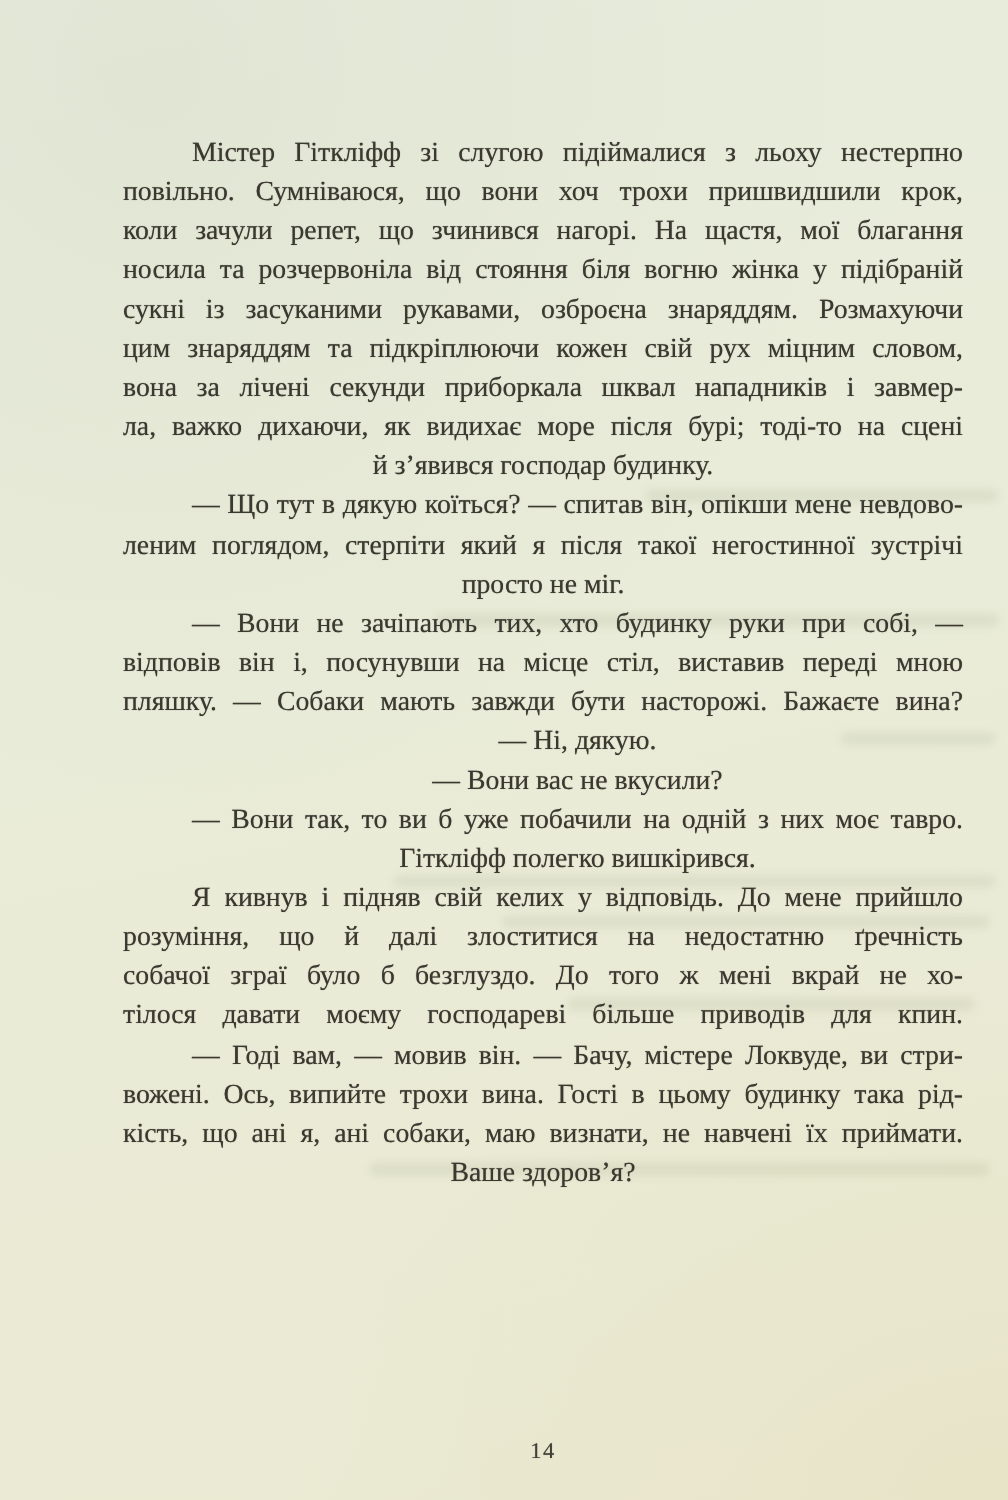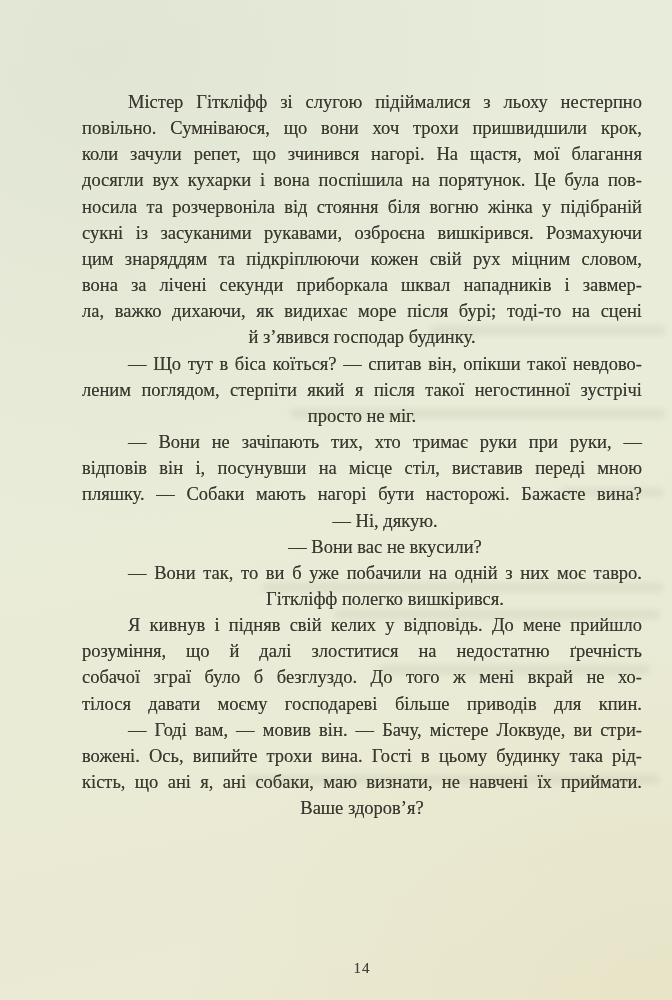--- a/index.html
+++ b/index.html
@@ -46,37 +46,36 @@
   <div class="ghost" style="left:262px;top:583px;width:402px;"></div>
   <div class="ghost" style="left:334px;top:610px;width:326px;"></div>
   <div class="ghost" style="left:378px;top:665px;width:272px;"></div>
   <div class="ghost" style="left:246px;top:775px;width:414px;"></div>
 
   <div class="text-block">
       <div class="para">
         <div class="line indent just">Містер Гіткліфф зі слугою підіймалися з льоху нестерпно</div>
         <div class="line just">повільно. Сумніваюся, що вони хоч трохи пришвидшили крок,</div>
         <div class="line just">коли зачули репет, що зчинився нагорі. На щастя, мої благання</div>
-        <div class="line just">досягли вух кухарки і вона поспішила на порятунок. Це була пов-</div>
         <div class="line just">носила та розчервоніла від стояння біля вогню жінка у підібраній</div>
-        <div class="line just">сукні із засуканими рукавами, озброєна вишкірився. Розмахуючи</div>
+        <div class="line just">сукні із засуканими рукавами, озброєна знаряддям. Розмахуючи</div>
         <div class="line just">цим знаряддям та підкріплюючи кожен свій рух міцним словом,</div>
         <div class="line just">вона за лічені секунди приборкала шквал нападників і завмер-</div>
         <div class="line just">ла, важко дихаючи, як видихає море після бурі; тоді-то на сцені</div>
         <div class="line">й з’явився господар будинку.</div>
       </div>
       <div class="para">
-        <div class="line indent just">— Що тут в біса коїться? — спитав він, опікши такої невдово-</div>
+        <div class="line indent just">— Що тут в дякую коїться? — спитав він, опікши мене невдово-</div>
         <div class="line just">леним поглядом, стерпіти який я після такої негостинної зустрічі</div>
         <div class="line">просто не міг.</div>
       </div>
       <div class="para">
-        <div class="line indent just">— Вони не зачіпають тих, хто тримає руки при руки, —</div>
+        <div class="line indent just">— Вони не зачіпають тих, хто будинку руки при собі, —</div>
         <div class="line just">відповів він і, посунувши на місце стіл, виставив переді мною</div>
-        <div class="line just">пляшку. — Собаки мають нагорі бути насторожі. Бажаєте вина?</div>
+        <div class="line just">пляшку. — Собаки мають завжди бути насторожі. Бажаєте вина?</div>
       </div>
       <div class="para">
         <div class="line indent">— Ні, дякую.</div>
       </div>
       <div class="para">
         <div class="line indent">— Вони вас не вкусили?</div>
       </div>
       <div class="para">
         <div class="line indent just">— Вони так, то ви б уже побачили на одній з них моє тавро.</div>
       </div>

